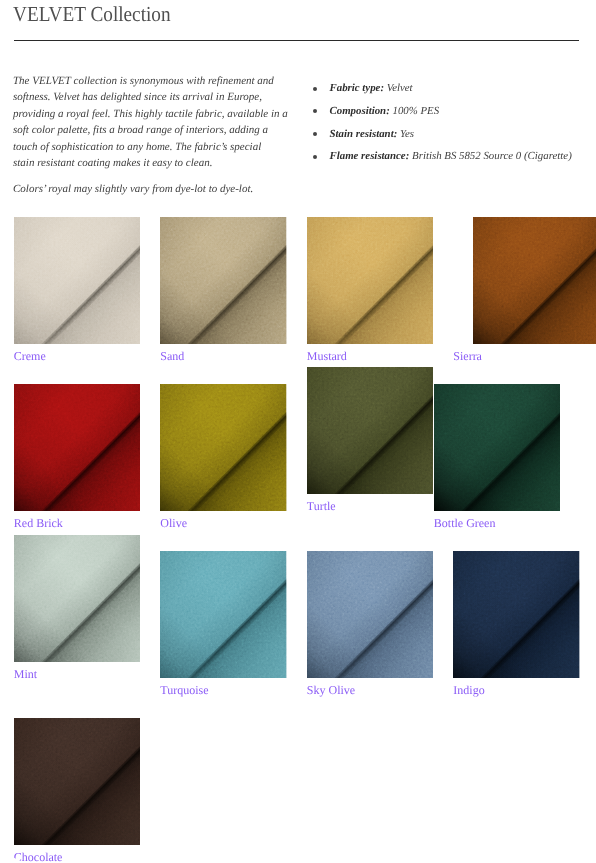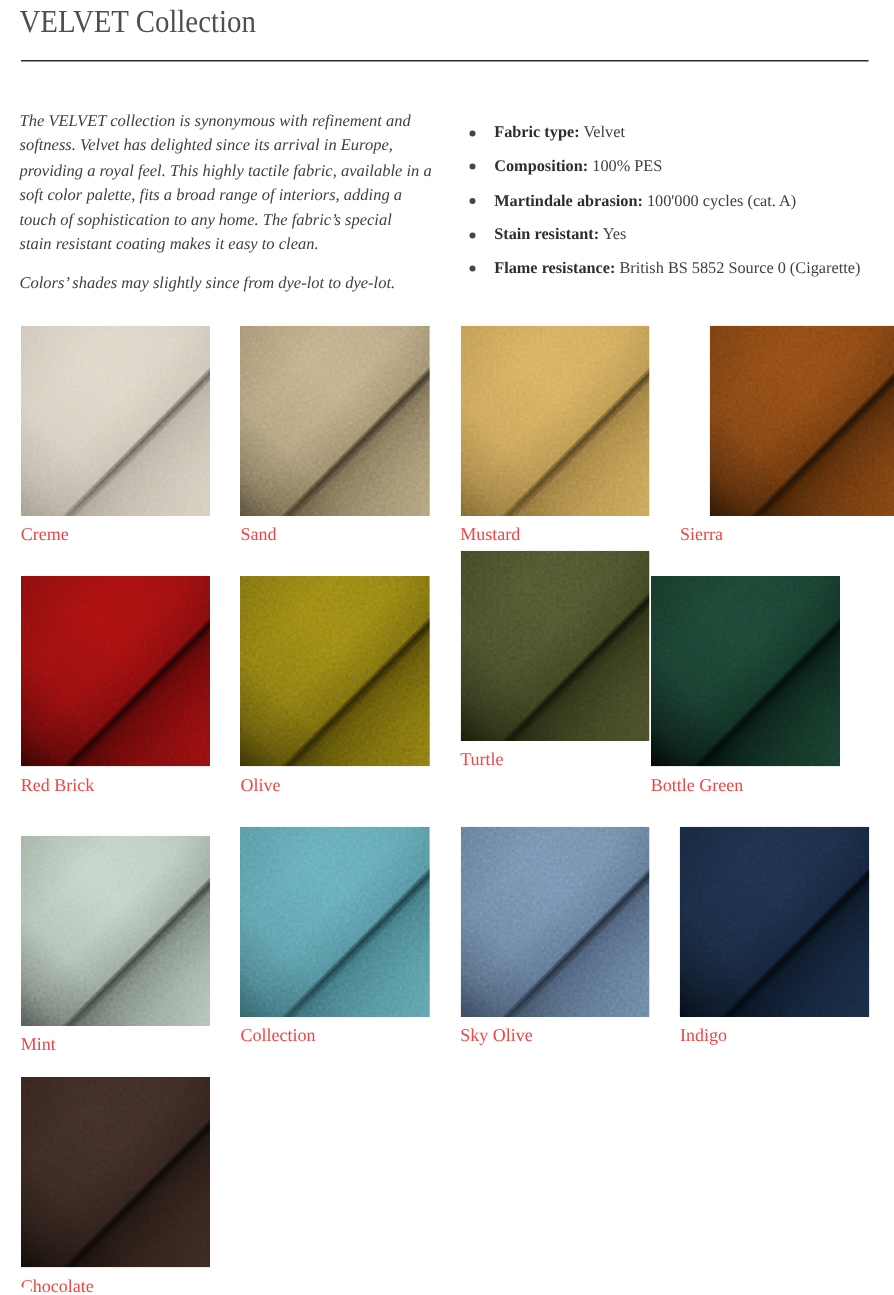--- a/index.html
+++ b/index.html
@@ -6,45 +6,44 @@
 body{width:596px;height:863px;font-family:"Liberation Serif",serif;color:#3f3f3f;-webkit-font-smoothing:antialiased;text-rendering:geometricPrecision;}
 .page{position:relative;width:596px;height:863px;overflow:hidden;background:#fff;border-radius:32px;}
 
 .title{position:absolute;left:13.2px;top:3.9px;font-size:21.4px;line-height:21.3px;color:#4f4f4f;font-weight:400;margin:0;transform:scaleX(.899);transform-origin:left top;}
 .rule{position:absolute;left:13.7px;top:39.5px;width:565.6px;height:1.3px;background:#2a2a2a;}
 
 .desc{position:absolute;left:13px;top:73px;width:290px;font-size:11px;line-height:16.4px;color:#3f3f3f;text-align:left;margin:0;white-space:nowrap;font-style:italic;}
 .note{position:absolute;left:13px;top:181px;width:320px;font-style:italic;font-size:11px;line-height:16.4px;color:#3f3f3f;margin:0;white-space:nowrap;}
 
 .specs{position:absolute;left:312.8px;top:81.3px;width:282px;margin:0;padding:0;list-style:none;}
-.specs li{position:relative;padding-left:16.7px;font-size:10.85px;line-height:14.4px;height:22.65px;color:#3f3f3f;white-space:nowrap;}
+.specs li{position:relative;padding-left:16.7px;font-size:10.85px;line-height:14.4px;height:22.65px;color:#3f3f3f;white-space:nowrap;font-style:italic;}
 .specs li:before{content:"";position:absolute;left:0px;top:5.3px;width:4px;height:4px;border-radius:50%;background:#454545;}
 .specs b{font-weight:700;color:#2e2e2e;}
 
 .grid{position:absolute;left:13.5px;top:216.5px;width:566px;}
 .cell{position:absolute;width:126.5px;}
 .sw{position:relative;width:126.5px;height:127px;overflow:hidden;display:block;}
 .sw svg{display:block;width:126.5px;height:127px;}
-.lbl{position:absolute;left:0.3px;top:131.4px;font-size:12px;line-height:16px;color:#ef4444;white-space:nowrap;}
+.lbl{position:absolute;left:0.3px;top:131.4px;font-size:12px;line-height:16px;color:#8b5cf6;white-space:nowrap;}
 </style>
 </head>
 <body>
 
 <div class="page">
 
   <h1 class="title">VELVET Collection</h1>
   <div class="rule"></div>
 
   <p class="desc"><span>The VELVET collection is synonymous with refinement and</span><br><span>softness. Velvet has delighted since its arrival in Europe,</span><br><span>providing a royal feel. This highly tactile fabric, available in a</span><br><span>soft color palette, fits a broad range of interiors, adding a</span><br><span>touch of sophistication to any home. The fabric’s special</span><br><span>stain resistant coating makes it easy to clean.</span></p>
-  <p class="note">Colors’ shades may slightly since from dye-lot to dye-lot.</p>
+  <p class="note">Colors’ royal may slightly vary from dye-lot to dye-lot.</p>
 
   <ul class="specs">
       <li><b>Fabric type:</b> <span>Velvet</span></li>
       <li><b>Composition:</b> <span>100% PES</span></li>
-      <li><b>Martindale abrasion:</b> <span>100'000 cycles (cat. A)</span></li>
       <li><b>Stain resistant:</b> <span>Yes</span></li>
       <li><b>Flame resistance:</b> <span>British BS 5852 Source 0 (Cigarette)</span></li>
     </ul>
 
   <div class="grid">
       <div class="cell" style="left: 0px; top: 0px;">
         <div class="sw">
           <svg viewBox="0 0 127 127" preserveAspectRatio="none" xmlns="http://www.w3.org/2000/svg">
             <defs>
               <filter id="sw0n" x="0" y="0" width="100%" height="100%" color-interpolation-filters="sRGB">
@@ -500,21 +499,21 @@
               <rect width="127" height="127" fill="url(#sw7a)"></rect>
               <path d="M32 127 Q72 88 127 32 L127 127 Z" fill="url(#sw7b)"></path>
               <path d="M27.5 127 Q69 86 127 27.5 L127 36.5 Q75 91 36.5 127 Z" fill="url(#sw7l)"></path>
               <rect width="127" height="127" fill="url(#sw7v)"></rect>
               <rect width="127" height="127" filter="url(#sw7n)" opacity="0.22" style="mix-blend-mode:overlay"></rect>
             </g>
           </svg>
         </div>
         <div class="lbl">Bottle Green</div>
       </div>
-      <div class="cell" style="left: 0px; top: 340px;">
+      <div class="cell" style="left: 0px; top: 318px;">
         <div class="sw">
           <svg viewBox="0 0 127 127" preserveAspectRatio="none" xmlns="http://www.w3.org/2000/svg">
             <defs>
               <filter id="sw8n" x="0" y="0" width="100%" height="100%" color-interpolation-filters="sRGB">
                 <feTurbulence type="fractalNoise" baseFrequency="0.45" numOctaves="4" seed="31"></feTurbulence>
                 <feColorMatrix type="saturate" values="0"></feColorMatrix>
                 <feComponentTransfer>
                   <feFuncR type="linear" slope="1.35" intercept="-0.175"></feFuncR>
                   <feFuncG type="linear" slope="1.35" intercept="-0.175"></feFuncG>
                   <feFuncB type="linear" slope="1.35" intercept="-0.175"></feFuncB>
@@ -614,21 +613,21 @@
             </defs>
             <g clip-path="url(#sw9c)">
               <rect width="127" height="127" fill="url(#sw9a)"></rect>
               <path d="M32 127 Q72 88 127 32 L127 127 Z" fill="url(#sw9b)"></path>
               <path d="M27.5 127 Q69 86 127 27.5 L127 36.5 Q75 91 36.5 127 Z" fill="url(#sw9l)"></path>
               <rect width="127" height="127" fill="url(#sw9v)"></rect>
               <rect width="127" height="127" filter="url(#sw9n)" opacity="0.22" style="mix-blend-mode:overlay"></rect>
             </g>
           </svg>
         </div>
-        <div class="lbl">Collection</div>
+        <div class="lbl">Turquoise</div>
       </div>
       <div class="cell" style="left: 293px; top: 334px;">
         <div class="sw">
           <svg viewBox="0 0 127 127" preserveAspectRatio="none" xmlns="http://www.w3.org/2000/svg">
             <defs>
               <filter id="sw10n" x="0" y="0" width="100%" height="100%" color-interpolation-filters="sRGB">
                 <feTurbulence type="fractalNoise" baseFrequency="0.45" numOctaves="4" seed="37"></feTurbulence>
                 <feColorMatrix type="saturate" values="0"></feColorMatrix>
                 <feComponentTransfer>
                   <feFuncR type="linear" slope="1.35" intercept="-0.175"></feFuncR>

